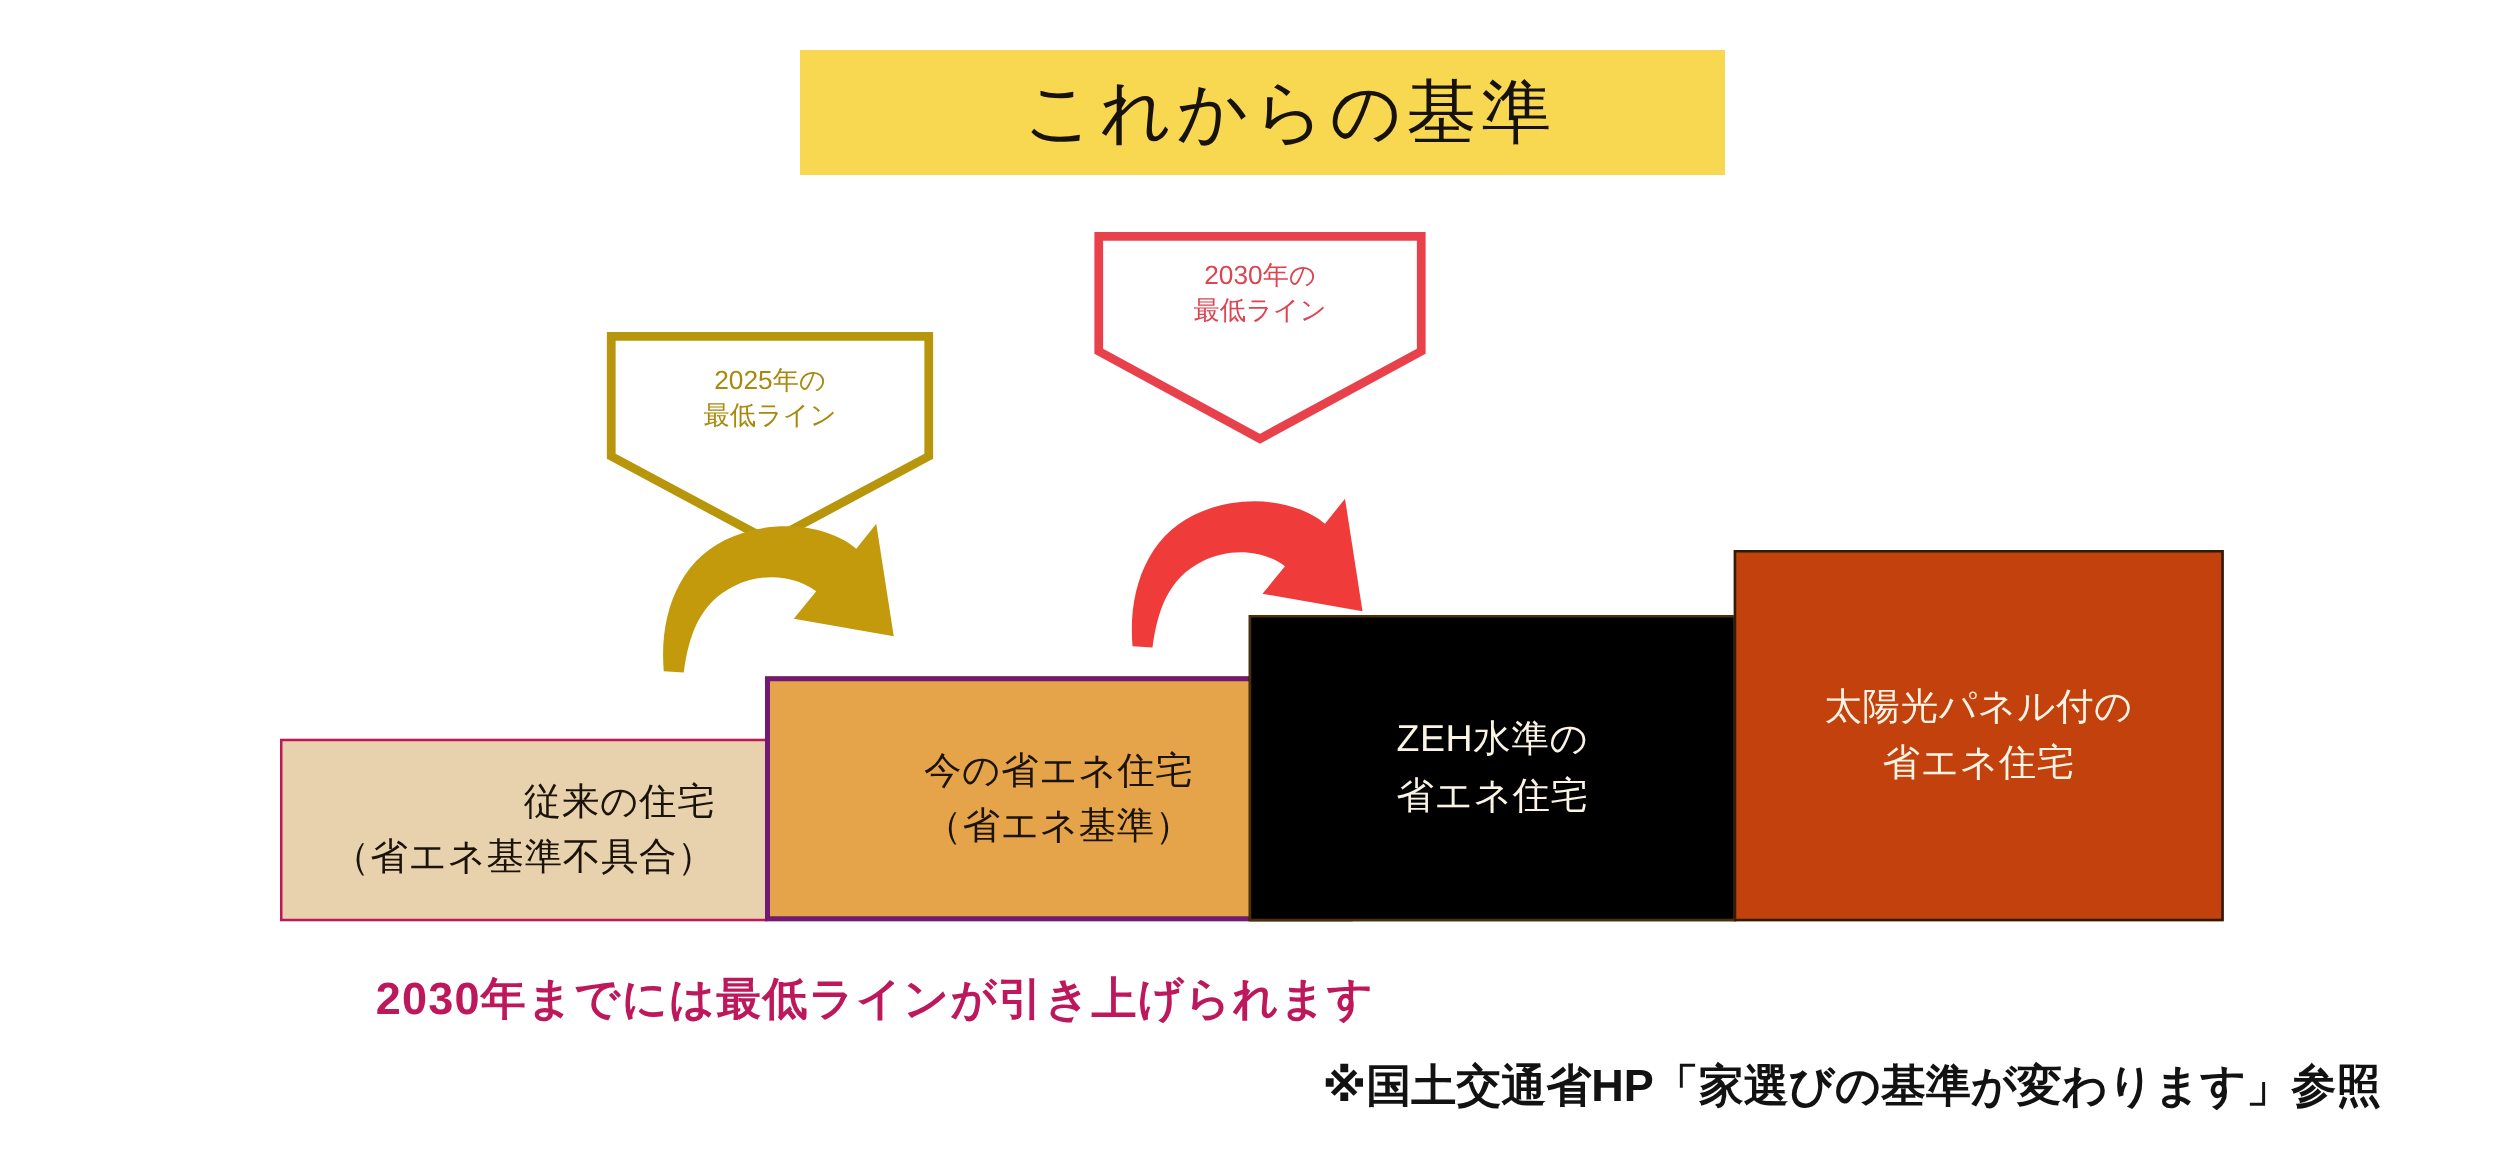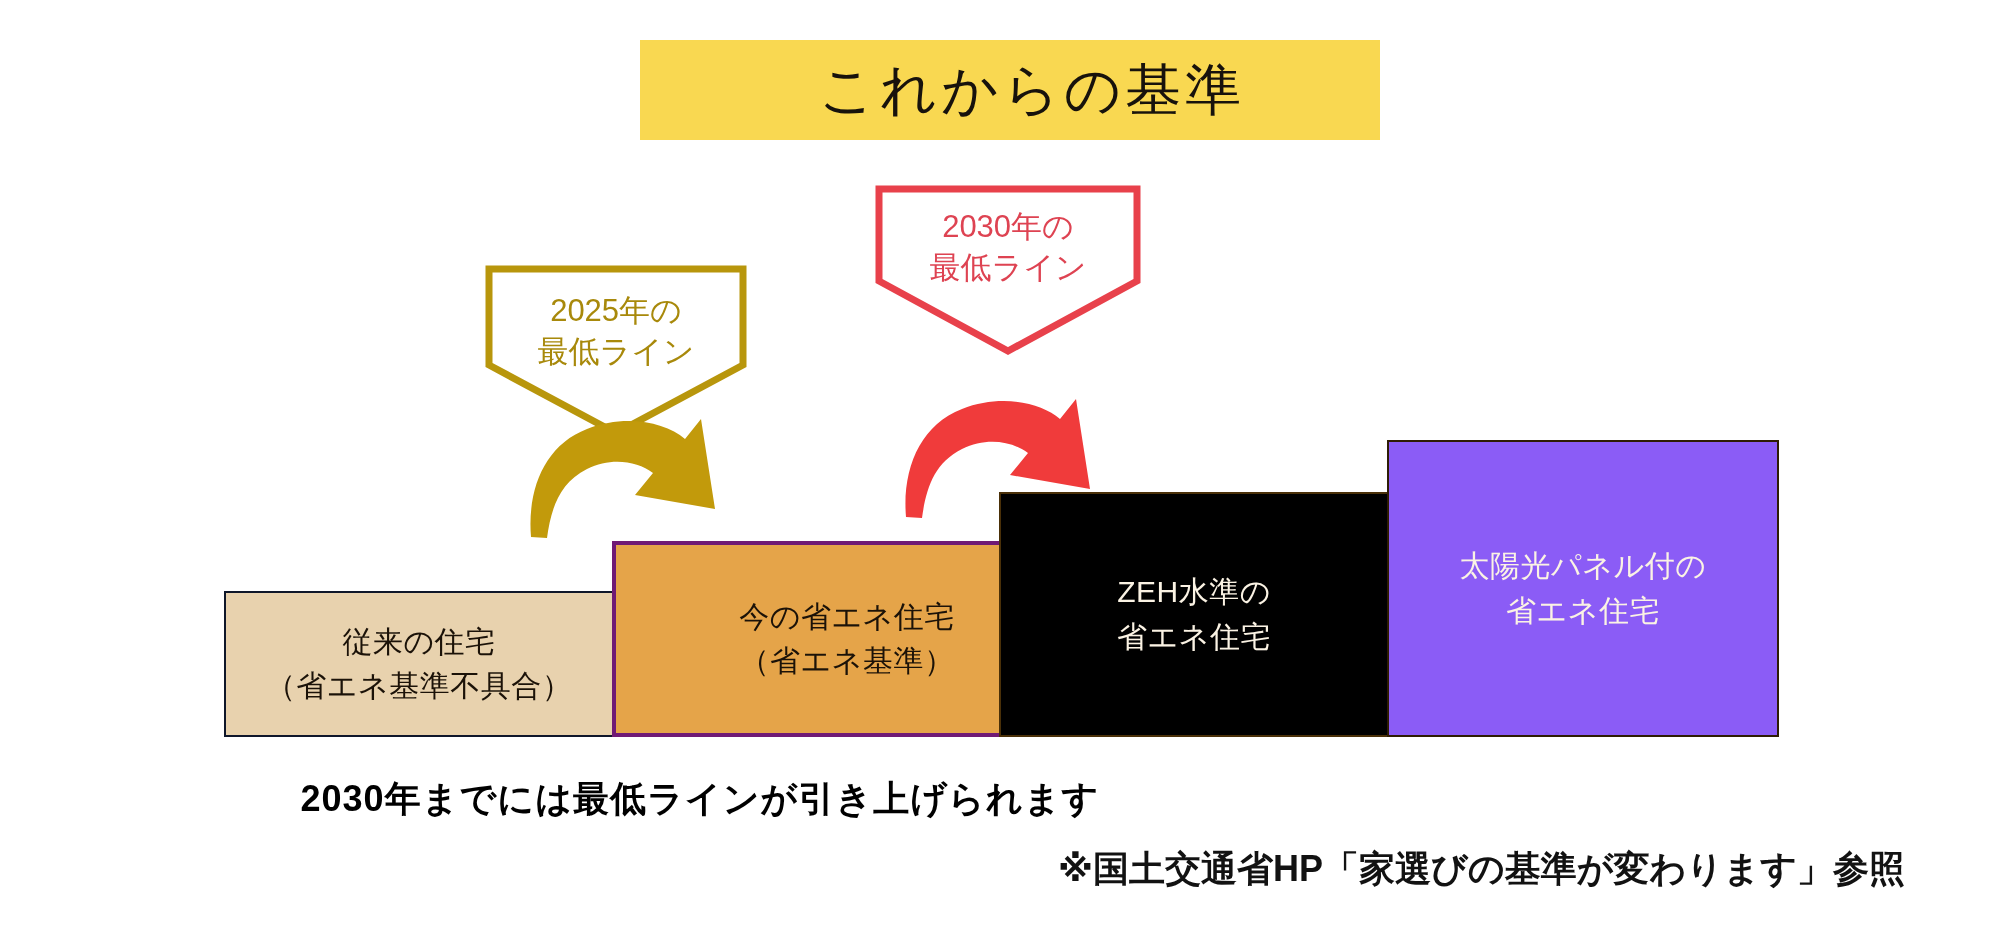--- a/index.html
+++ b/index.html
@@ -18,21 +18,21 @@
   .title-banner .title-text{
     font-size:56px;color:#17120c;letter-spacing:4px;font-weight:400;
     line-height:1;white-space:nowrap;
   }
 
   
   .callout{position:absolute;}
   .callout svg{position:absolute;left:0;top:0;overflow:visible;}
   .callout .callout-text{
     position:absolute;left:0;top:0;width:100%;
-    text-align:center;line-height:1.32;font-size:31px;white-space:nowrap;
+    text-align:center;line-height:1.32;font-size:21px;white-space:nowrap;
   }
   #callout-2025{left:485px;top:228px;width:262px;height:172px;margin-top:37px;}
   #callout-2025 .callout-text{top:26px;color:#A8890B;}
   #callout-2030{left:875px;top:185px;width:266px;height:170px;}
   #callout-2030 .callout-text{top:22px;color:#DE4352;}
 
   
   .arrow{position:absolute;}
   #arrow-gold{left:525px;top:405px;width:200px;height:135px;}
   #arrow-red{left:900px;top:385px;width:200px;height:135px;}
@@ -40,36 +40,36 @@
   
   .bar{
     position:absolute;box-sizing:border-box;
     display:flex;align-items:center;justify-content:center;text-align:center;
   }
   .bar .bar-label{
     font-size:30px;line-height:1.48;white-space:pre-line;
     letter-spacing:.5px;
   }
   #bar-1{left:224px;top:591px;width:390px;height:146px;
-    background:#E8D2AE;border:2px solid #0f172a;}
+    background:#E8D2AE;border:2px solid #be185d;text-align:right;}
   #bar-1 .bar-label{color:#1b1208;}
   #bar-2{left:612px;top:541px;width:470px;height:196px;
     background:#E5A council;background:#E5A449;border:4px solid #701a75;}
   #bar-2 .bar-label{color:#1b1208;}
   #bar-3{left:999px;top:492px;width:390px;height:245px;
     background:#000000;border:2px solid #4A3008;}
   #bar-3 .bar-label{color:#FBF3E4;}
   #bar-4{left:1387px;top:440px;width:392px;height:297px;
-    background:#8b5cf6;border:2px solid #2E1C04;}
+    background:#c2410c;border:2px solid #2E1C04;}
   #bar-4 .bar-label{color:#FBF3E4;}
 
   
   .headline-red{
     position:absolute;left:0;top:775px;width:1400px;text-align:center;
-    font-size:36px;font-weight:bold;color:#000000;letter-spacing:1px;
+    font-size:36px;font-weight:bold;color:#be185d;letter-spacing:1px;
     white-space:nowrap;
   }
   .footnote{
     position:absolute;left:0;top:845px;width:1905px;text-align:right;
     font-size:36px;font-weight:bold;color:#121212;letter-spacing:0px;
     white-space:nowrap;
   }
 </style>
 </head>
 <body>

